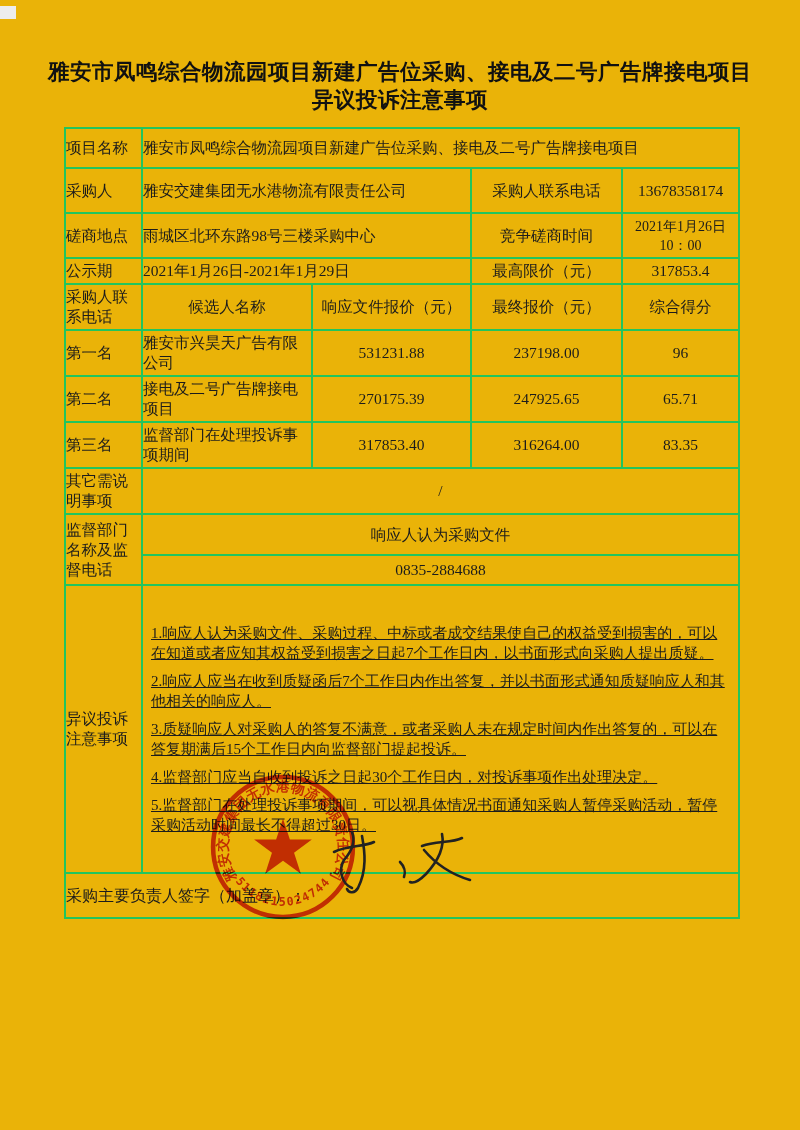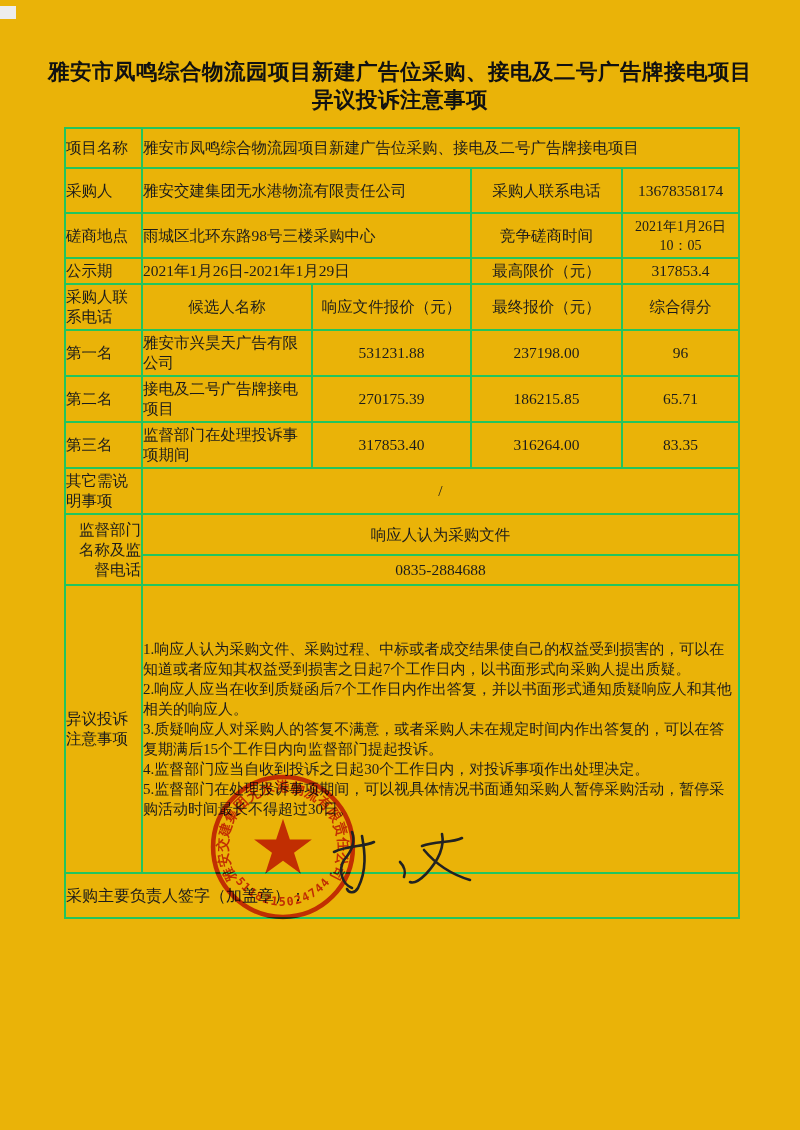--- a/index.html
+++ b/index.html
@@ -20,21 +20,21 @@
   }
   table.main td{
     border:2px solid #22c55e; vertical-align:middle; padding:2px 0;
     word-break:break-all; line-height:20px;
   }
   td.lab{ padding-left:5px; }
   td.ctr{ text-align:center; }
   td.val{ padding-left:7px; }
   .time2{ white-space:nowrap; text-align:center; font-size:14px; line-height:19px; }
   td.objection-cell{ padding:0 6px 0 7px; font-size:15px; line-height:21px; word-break:break-all; }
-  .obj-item{ margin:0; }
+  .obj-item{ margin:8px;text-decoration:underline; }
   td.sig-cell{ padding-left:6px; font-size:16px; }
   .stamp{
     position:absolute; left:206px; top:770px; width:154px; height:154px;
     z-index:4; opacity:0.92; mix-blend-mode:multiply; pointer-events:none;
   }
   .signature-svg{
     position:absolute; left:318px; top:826px; width:172px; height:74px;
     z-index:5; pointer-events:none;
   }
 </style>
@@ -70,21 +70,21 @@
       <td class="ctr">采购人联系电话</td>
       <td class="ctr">13678358174</td>
     </tr>
 
     <tr style="height:45px">
       <td class="lab">磋商地点</td>
       <td class="val" colspan="2">雨城区北环东路98号三楼采购中心</td>
       <td class="ctr">竞争磋商时间</td>
       <td class="ctr">
         <div class="time2">2021年1月26日</div>
-        <div class="time2">10：05</div>
+        <div class="time2">10：00</div>
       </td>
     </tr>
 
     <tr style="height:22px">
       <td class="lab">公示期</td>
       <td class="val" colspan="2">2021年1月26日-2021年1月29日</td>
       <td class="ctr">最高限价（元）</td>
       <td class="ctr">317853.4</td>
     </tr>
 
@@ -101,39 +101,39 @@
       <td class="val">雅安市兴昊天广告有限公司</td>
       <td class="ctr">531231.88</td>
       <td class="ctr">237198.00</td>
       <td class="ctr">96</td>
     </tr>
 
     <tr style="height:44px">
       <td class="lab">第二名</td>
       <td class="val">接电及二号广告牌接电项目</td>
       <td class="ctr">270175.39</td>
-      <td class="ctr">186215.85</td>
+      <td class="ctr">247925.65</td>
       <td class="ctr">65.71</td>
     </tr>
 
     <tr style="height:40px">
       <td class="lab">第三名</td>
       <td class="val">监督部门在处理投诉事项期间</td>
       <td class="ctr">317853.40</td>
       <td class="ctr">316264.00</td>
       <td class="ctr">83.35</td>
     </tr>
 
     <tr style="height:40px">
       <td class="lab">其它需说明事项</td>
       <td class="ctr" colspan="4">/</td>
     </tr>
 
     <tr style="height:41px">
-      <td class="lab ctr" rowspan="2" style="text-align:right;">监督部门名称及监督电话</td>
+      <td class="lab ctr" rowspan="2" style="text-align:left;">监督部门名称及监督电话</td>
       <td class="ctr" colspan="4">响应人认为采购文件</td>
     </tr>
     <tr style="height:30px">
       <td class="ctr" colspan="4">0835-2884688</td>
     </tr>
 
     <tr style="height:288px">
       <td class="lab">异议投诉注意事项</td>
       <td class="objection-cell" colspan="4">
         <div class="obj-item">1.响应人认为采购文件、采购过程、中标或者成交结果使自己的权益受到损害的，可以在知道或者应知其权益受到损害之日起7个工作日内，以书面形式向采购人提出质疑。</div>

